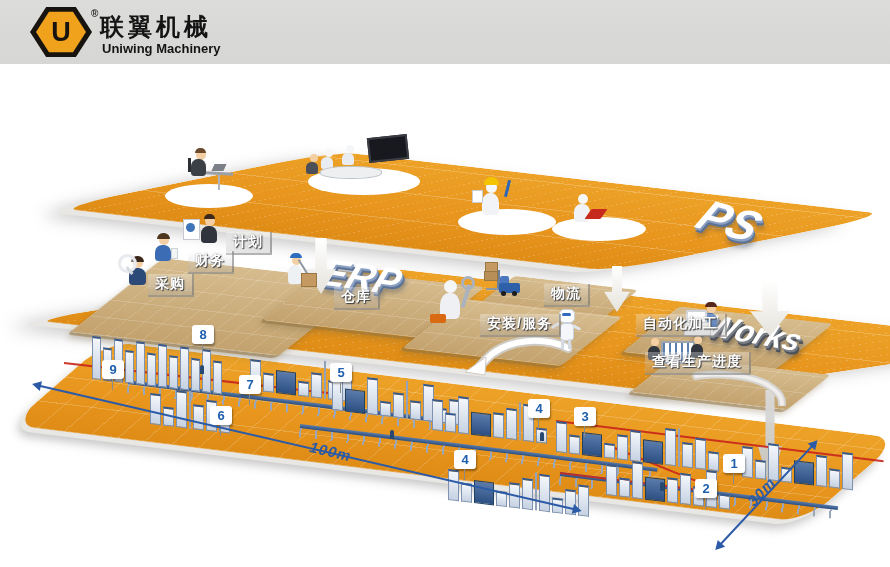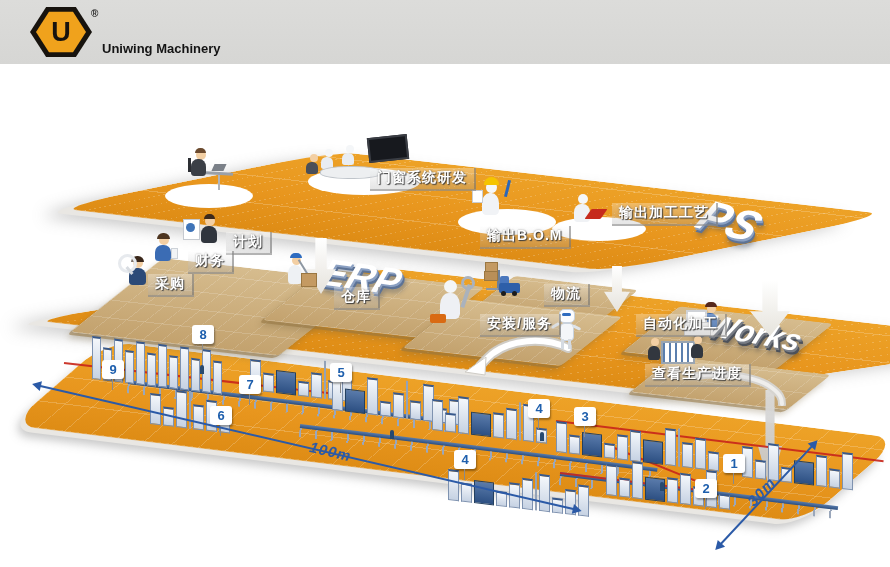--- a/index.html
+++ b/index.html
@@ -103,20 +103,21 @@
 </head>
 <body>
 
 <div id="stage">
 
   <div id="header">
     <div class="hexO">
       <div class="hexI">U</div>
     </div>
     <div class="regmark">®</div>
+    <div class="logo-cn">联翼机械</div>
     <div class="logo-en">Uniwing Machinery</div>
   </div>
 
   <div id="plat-top" class="plat"></div>
   <div id="plat-mid" class="plat"></div>
   <div id="plat-floor" class="plat"></div>
 
   <div class="mat" style="left:70px;top:248px;width:210px;height:84px"></div>
   <div class="mat" style="left:262px;top:262px;width:160px;height:58px"></div>
   <div class="mat" style="left:470px;top:271px;width:125px;height:40px"></div>
@@ -252,32 +253,29 @@
   </div>
 
   <div>
     <div class="head" style="left:651px;top:338px;width:8px;height:8px"></div>
     <div class="torso" style="left:648px;top:346px;width:12px;height:14px;background:#32373f"></div>
     <div class="px" style="left:661px;top:341px;width:30px;height:19px;background:repeating-linear-gradient(90deg,#5b7fae 0 2px,#ffffff 2px 6px);border:2px solid #9aa5b1"></div>
     <div class="head" style="left:694px;top:336px;width:8px;height:8px"></div>
     <div class="torso" style="left:691px;top:344px;width:12px;height:14px;background:#32373f"></div>
   </div>
 
-  <div class="lbl" style="left:370px;top:168px">门窗系统研发</div>
-  <div class="lbl" style="left:480px;top:226px">输出B.O.M</div>
-  <div class="lbl" style="left:612px;top:203px">输出加工工艺</div>
 
   <div class="lbl" style="left:226px;top:232px">计划</div>
   <div class="lbl" style="left:188px;top:251px">财务</div>
   <div class="lbl" style="left:148px;top:274px">采购</div>
   <div class="lbl" style="left:334px;top:287px">仓库</div>
   <div class="lbl" style="left:544px;top:284px">物流</div>
   <div class="lbl" style="left:480px;top:314px">安装/服务</div>
   <div class="lbl" style="left:636px;top:314px">自动化加工</div>
-  <div class="lbl" style="left:645px;top:364px">查看生产进度</div>
+  <div class="lbl" style="left:645px;top:352px">查看生产进度</div>
 
   <div class="rail" style="left:128px;top:380px;width:340px;transform:rotate(7deg)"></div>
   <div class="rail" style="left:300px;top:424px;width:360px;transform:rotate(7deg)"></div>
   <div class="rail" style="left:560px;top:472px;width:280px;transform:rotate(7deg)"></div>
 
   <div class="red" style="left:64px;top:362px;width:270px;transform:rotate(6.5deg)"></div>
   <div class="red" style="left:556px;top:420px;width:330px;transform:rotate(7deg)"></div>
   <div class="red" style="left:560px;top:472px;width:140px;transform:rotate(7deg)"></div>
   <div class="red" style="left:612px;top:446px;width:95px;transform:rotate(22deg)"></div>
 

